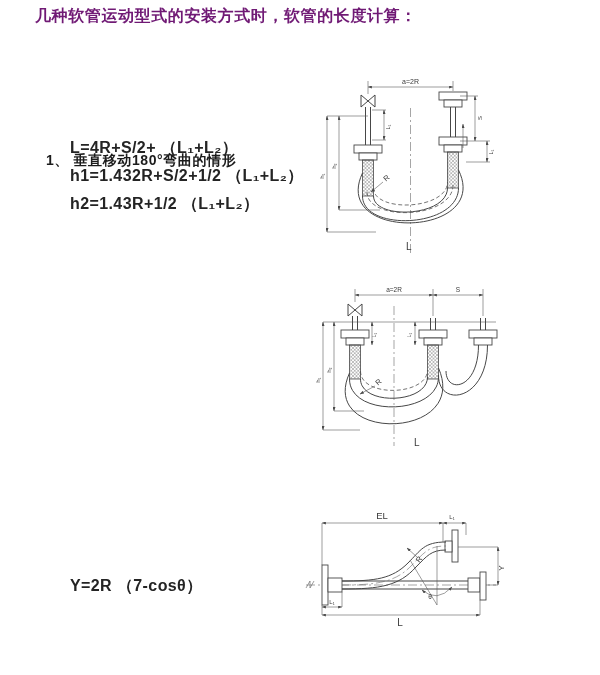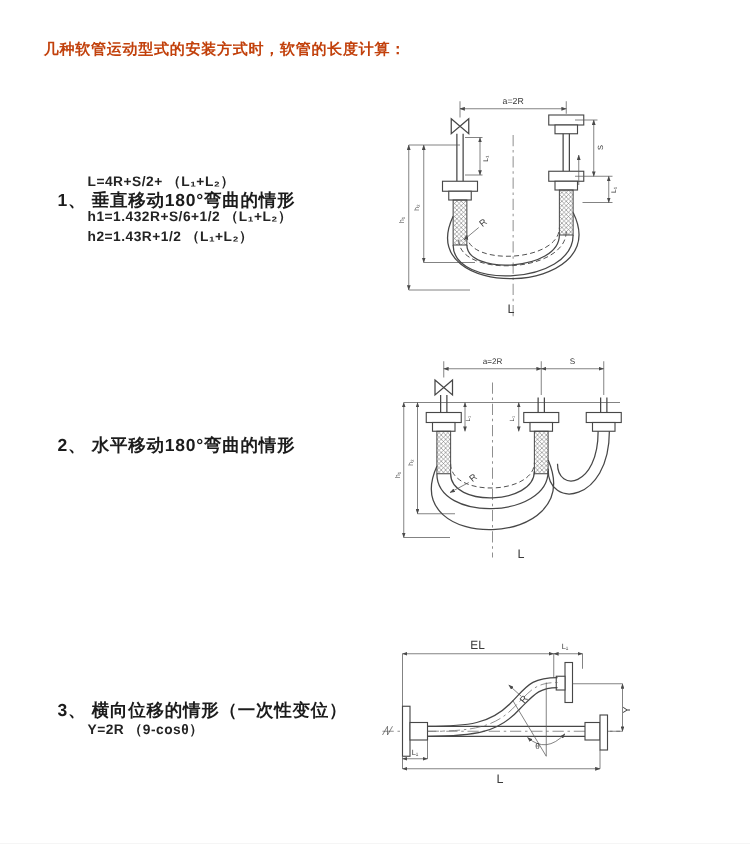--- a/index.html
+++ b/index.html
@@ -2,50 +2,50 @@
 <html><head>
 <meta charset="utf-8">
 <style>
   html,body { margin:0; padding:0; background:#fff; }
   .page {
     position:relative; width:600px; height:675px; background:#ffffff;
     font-family:"Liberation Sans","DejaVu Sans",sans-serif; overflow:hidden;
     border-right:1px solid #e2e2e2; border-bottom:1px solid #d8d8d8;
   }
   .title {
-    position:absolute; left:35px; top:31px;
-    font-size:12px; font-weight:bold; color:#c2410c; letter-spacing:0.6px;
+    position:absolute; left:35px; top:6px;
+    font-size:16px; font-weight:bold; color:#701a75; letter-spacing:0.6px;
   }
   .sec-heading {
     position:absolute; left:46px;
     font-size:14px; font-weight:bold; color:#1c1c1c; letter-spacing:0.6px;margin-top:40px;
   }
   .formula {
     position:absolute; left:70px;
-    font-size:11px; color:#242424; letter-spacing:0.4px; font-weight:bold;
+    font-size:16px; color:#242424; letter-spacing:0.4px; font-weight:bold;
   }
   svg.diagram { position:absolute; overflow:visible; }
   svg.diagram text { fill:#3a3a3a; font-family:"Liberation Sans","DejaVu Sans",sans-serif; }
   .thin  { stroke:#5a5a5a; stroke-width:0.6; fill:none; }
   .main  { stroke:#474747; stroke-width:1;   fill:none; }
   .cline { stroke:#6a6a6a; stroke-width:0.6; fill:none; stroke-dasharray:9 3 2 3; }
   .dash  { stroke:#515151; stroke-width:0.8; fill:none; stroke-dasharray:4 2.5; }
   .flange{ stroke:#474747; stroke-width:0.9; fill:#ffffff; }
 </style>
 </head>
 <body>
 
 <div class="page">
 
   <div class="title">几种软管运动型式的安装方式时，软管的长度计算：</div>
 
   <div class="sec-heading" style="top:112px">1、 垂直移动180°弯曲的情形</div>
   <div class="formula" style="top:138px">L=4R+S/2+ （L₁+L₂）</div>
-  <div class="formula" style="top:166px">h1=1.432R+S/6+1/2 （L₁+L₂）</div>
-  <div class="formula" style="top:182px">h2=1.43R+1/2 （L₁+L₂）</div>
+  <div class="formula" style="top:166px">h1=1.432R+S/2+1/2 （L₁+L₂）</div>
+  <div class="formula" style="top:194px">h2=1.43R+1/2 （L₁+L₂）</div>
 
   <svg class="diagram" style="left:320px; top:70px" width="282" height="198" viewBox="0 0 282 198">
     <defs>
       <pattern id="h1p" width="3.5" height="3.5" patternUnits="userSpaceOnUse">
         <path d="M0,3.5 L3.5,0 M0,0 L3.5,3.5" stroke="#6f6f6f" stroke-width="0.45"></path>
       </pattern>
       <marker id="m1" markerWidth="7" markerHeight="5" refX="6.5" refY="2.5" orient="auto-start-reverse">
         <path d="M0,0 L7,2.5 L0,5 Z" fill="#4a4a4a"></path>
       </marker>
     </defs>
@@ -117,21 +117,20 @@
     </g>
 
     <g>
       <text x="68" y="110" font-size="7.5" transform="rotate(-40 68,110)" text-anchor="middle">R</text>
       <path class="thin" d="M63,112 L51,122" marker-end="url(#m1)"></path>
     </g>
 
     <text x="86" y="180" font-size="10">L</text>
   </svg>
 
-  <div class="sec-heading" style="top:308px">2、 水平移动180°弯曲的情形</div>
 
   <svg class="diagram" style="left:318px; top:278px" width="284" height="185" viewBox="0 0 284 185">
     <defs>
       <pattern id="h2p" width="3.5" height="3.5" patternUnits="userSpaceOnUse">
         <path d="M0,3.5 L3.5,0 M0,0 L3.5,3.5" stroke="#6f6f6f" stroke-width="0.45"></path>
       </pattern>
       <marker id="m2" markerWidth="7" markerHeight="5" refX="6.5" refY="2.5" orient="auto-start-reverse">
         <path d="M0,0 L7,2.5 L0,5 Z" fill="#4a4a4a"></path>
       </marker>
     </defs>
@@ -205,22 +204,21 @@
     </g>
 
     <g>
       <text x="62" y="106" font-size="7.5" transform="rotate(-40 62,106)" text-anchor="middle">R</text>
       <path class="thin" d="M57,108 L42,116" marker-end="url(#m2)"></path>
     </g>
 
     <text x="96" y="168" font-size="10">L</text>
   </svg>
 
-  <div class="sec-heading" style="top:520px">3、 横向位移的情形（一次性变位）</div>
-  <div class="formula" style="top:576px">Y=2R （9-cosθ）</div>
+  <div class="formula" style="top:576px">Y=2R （7-cosθ）</div>
 
   <svg class="diagram" style="left:300px; top:500px" width="300" height="145" viewBox="0 0 300 145">
     <defs>
       <marker id="m3" markerWidth="7" markerHeight="5" refX="6.5" refY="2.5" orient="auto-start-reverse">
         <path d="M0,0 L7,2.5 L0,5 Z" fill="#4a4a4a"></path>
       </marker>
     </defs>
 
     <g>
       <path class="cline" d="M6,85 H196"></path>

